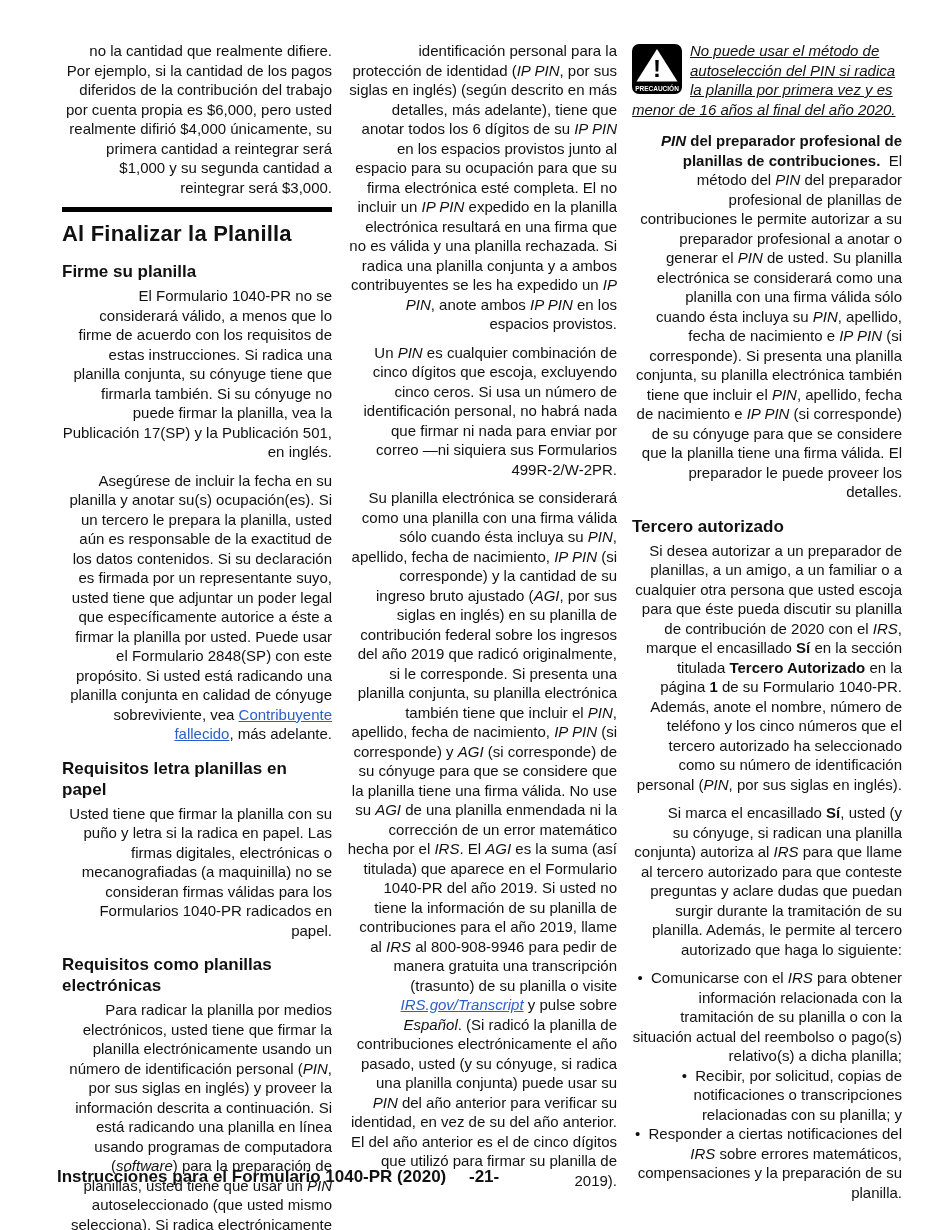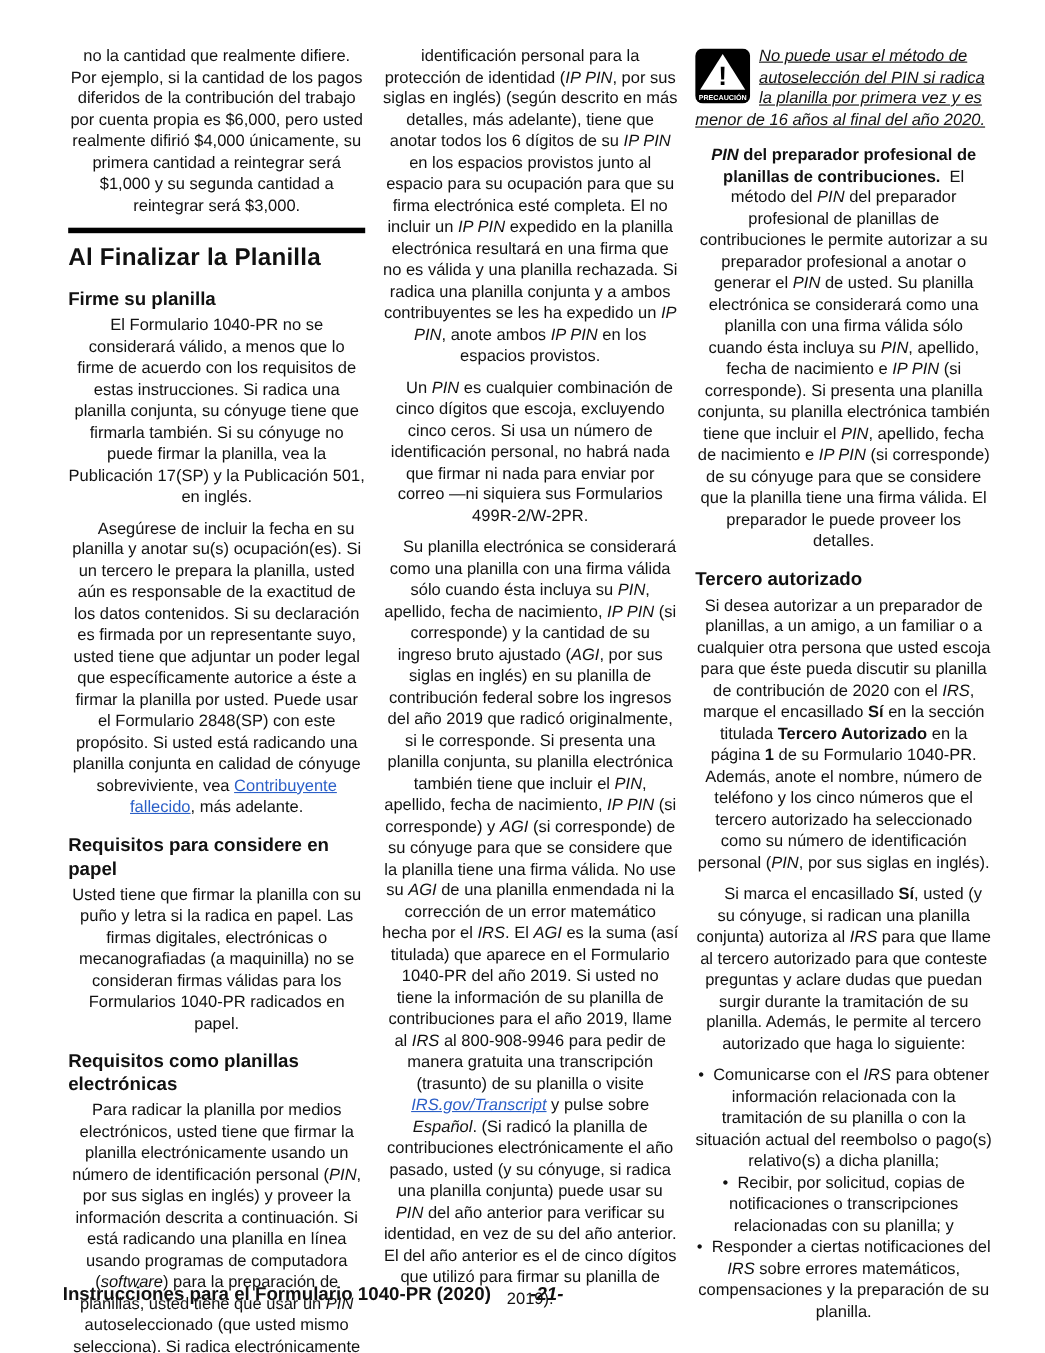--- a/index.html
+++ b/index.html
@@ -15,21 +15,21 @@
   .columns {
     display:flex;
     gap:15px;
     padding:41px 48px 0 62px;
   }
   .col { width:270px; flex:0 0 270px; }
   p.body {
     font-size:15px;
     line-height:19.5px;
     margin-bottom:9px;
-    text-align:center;
+    text-align:right;
   }
   p.ind { text-indent:17px; }
   p.runin { margin-top:3px; }
   .rule { height:5px; background:#000; margin:10px 0 9px 0; }
   h1.section {
     font-size:22px;
     line-height:26px;
     font-weight:bold;
     margin:0 0 10px 0;
     letter-spacing:0.2px;
@@ -48,38 +48,37 @@
   .caution-text { font-size:15px; line-height:19.5px; font-style:italic;text-decoration:underline; }
   .footer {
     position:absolute;
     left:57px; right:57px;
     top:1167px;
     font-size:17px;
     font-weight:bold;
   }
   .footer .pageno {
     position:absolute;
-    left:425px;
-    font-style:italic;
+    left:412px;
   }
 </style>
 </head>
 <body>
 
 <div class="page">
   <div class="columns">
 
     <div class="col">
       <p class="body">no la cantidad que realmente difiere. Por ejemplo, si la cantidad de los pagos diferidos de la contribución del trabajo por cuenta propia es $6,000, pero usted realmente difirió $4,000 únicamente, su primera cantidad a reintegrar será $1,000 y su segunda cantidad a reintegrar será $3,000.</p>
       <div class="rule"></div>
       <h1 class="section">Al Finalizar la Planilla</h1>
       <h2 class="subsection">Firme su planilla</h2>
       <p class="body">El Formulario 1040-PR no se considerará válido, a menos que lo firme de acuerdo con los requisitos de estas instrucciones. Si radica una planilla conjunta, su cónyuge tiene que firmarla también. Si su cónyuge no puede firmar la planilla, vea la Publicación 17(SP) y la Publicación 501, en inglés.</p>
       <p class="body ind">Asegúrese de incluir la fecha en su planilla y anotar su(s) ocupación(es). Si un tercero le prepara la planilla, usted aún es responsable de la exactitud de los datos contenidos. Si su declaración es firmada por un representante suyo, usted tiene que adjuntar un poder legal que específicamente autorice a éste a firmar la planilla por usted. Puede usar el Formulario 2848(SP) con este propósito. Si usted está radicando una planilla conjunta en calidad de cónyuge sobreviviente, vea <a class="link">Contribuyente fallecido</a>, más adelante.</p>
-      <h2 class="subsection">Requisitos para considere en papel</h2>
+      <h2 class="subsection">Requisitos letra planillas en papel</h2>
       <p class="body">Usted tiene que firmar la planilla con su puño y letra si la radica en papel. Las firmas digitales, electrónicas o mecanografiadas (a maquinilla) no se consideran firmas válidas para los Formularios 1040-PR radicados en papel.</p>
       <h2 class="subsection">Requisitos como planillas electrónicas</h2>
       <p class="body">Para radicar la planilla por medios electrónicos, usted tiene que firmar la planilla electrónicamente usando un número de identificación personal (<i>PIN</i>, por sus siglas en inglés) y proveer la información descrita a continuación. Si está radicando una planilla en línea usando programas de computadora (<i>software</i>) para la preparación de planillas, usted tiene que usar un <i>PIN</i> autoseleccionado (que usted mismo selecciona). Si radica electrónicamente por medio de un preparador profesional de planillas de contribuciones, puede usar un  autoseleccionado o un  del preparador de planillas. Para 2020, si el  le ha expedido un número de</p>
     </div>
 
     <div class="col">
       <p class="body">identificación personal para la protección de identidad (<i>IP PIN</i>, por sus siglas en inglés) (según descrito en más detalles, más adelante), tiene que anotar todos los 6 dígitos de su <i>IP PIN</i> en los espacios provistos junto al espacio para su ocupación para que su firma electrónica esté completa. El no incluir un <i>IP PIN</i> expedido en la planilla electrónica resultará en una firma que no es válida y una planilla rechazada. Si radica una planilla conjunta y a ambos contribuyentes se les ha expedido un <i>IP PIN</i>, anote ambos <i>IP PIN</i> en los espacios provistos.</p>
       <p class="body ind">Un <i>PIN</i> es cualquier combinación de cinco dígitos que escoja, excluyendo cinco ceros. Si usa un número de identificación personal, no habrá nada que firmar ni nada para enviar por correo —ni siquiera sus Formularios 499R-2/W-2PR.</p>
       <p class="body ind">Su planilla electrónica se considerará como una planilla con una firma válida sólo cuando ésta incluya su <i>PIN</i>, apellido, fecha de nacimiento, <i>IP PIN</i> (si corresponde) y la cantidad de su ingreso bruto ajustado (<i>AGI</i>, por sus siglas en inglés) en su planilla de contribución federal sobre los ingresos del año 2019 que radicó originalmente, si le corresponde. Si presenta una planilla conjunta, su planilla electrónica también tiene que incluir el <i>PIN</i>, apellido, fecha de nacimiento, <i>IP PIN</i> (si corresponde) y <i>AGI</i> (si corresponde) de su cónyuge para que se considere que la planilla tiene una firma válida. No use su <i>AGI</i> de una planilla enmendada ni la corrección de un error matemático hecha por el <i>IRS</i>. El <i>AGI</i> es la suma (así titulada) que aparece en el Formulario 1040-PR del año 2019. Si usted no tiene la información de su planilla de contribuciones para el año 2019, llame al <i>IRS</i> al 800-908-9946 para pedir de manera gratuita una transcripción (trasunto) de su planilla o visite <a class="link"><i>IRS.gov/Transcript</i></a> y pulse sobre <i>Español</i>. (Si radicó la planilla de contribuciones electrónicamente el año pasado, usted (y su cónyuge, si radica una planilla conjunta) puede usar su <i>PIN</i> del año anterior para verificar su identidad, en vez de su  del año anterior. El  del año anterior es el  de cinco dígitos que utilizó para firmar su planilla de 2019).</p>
     </div>

